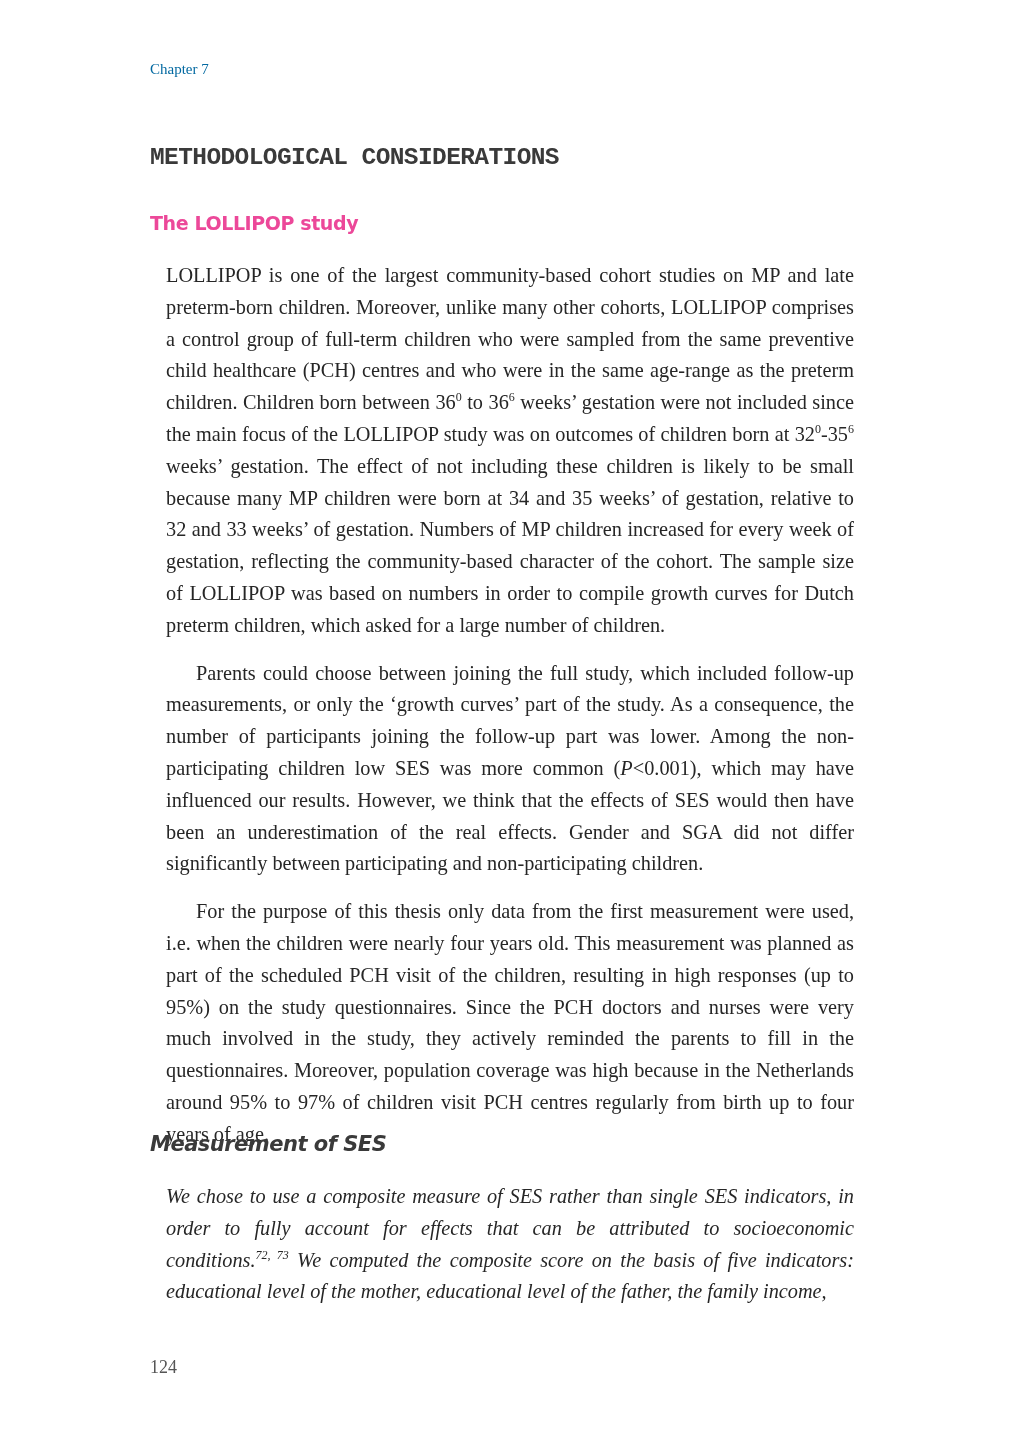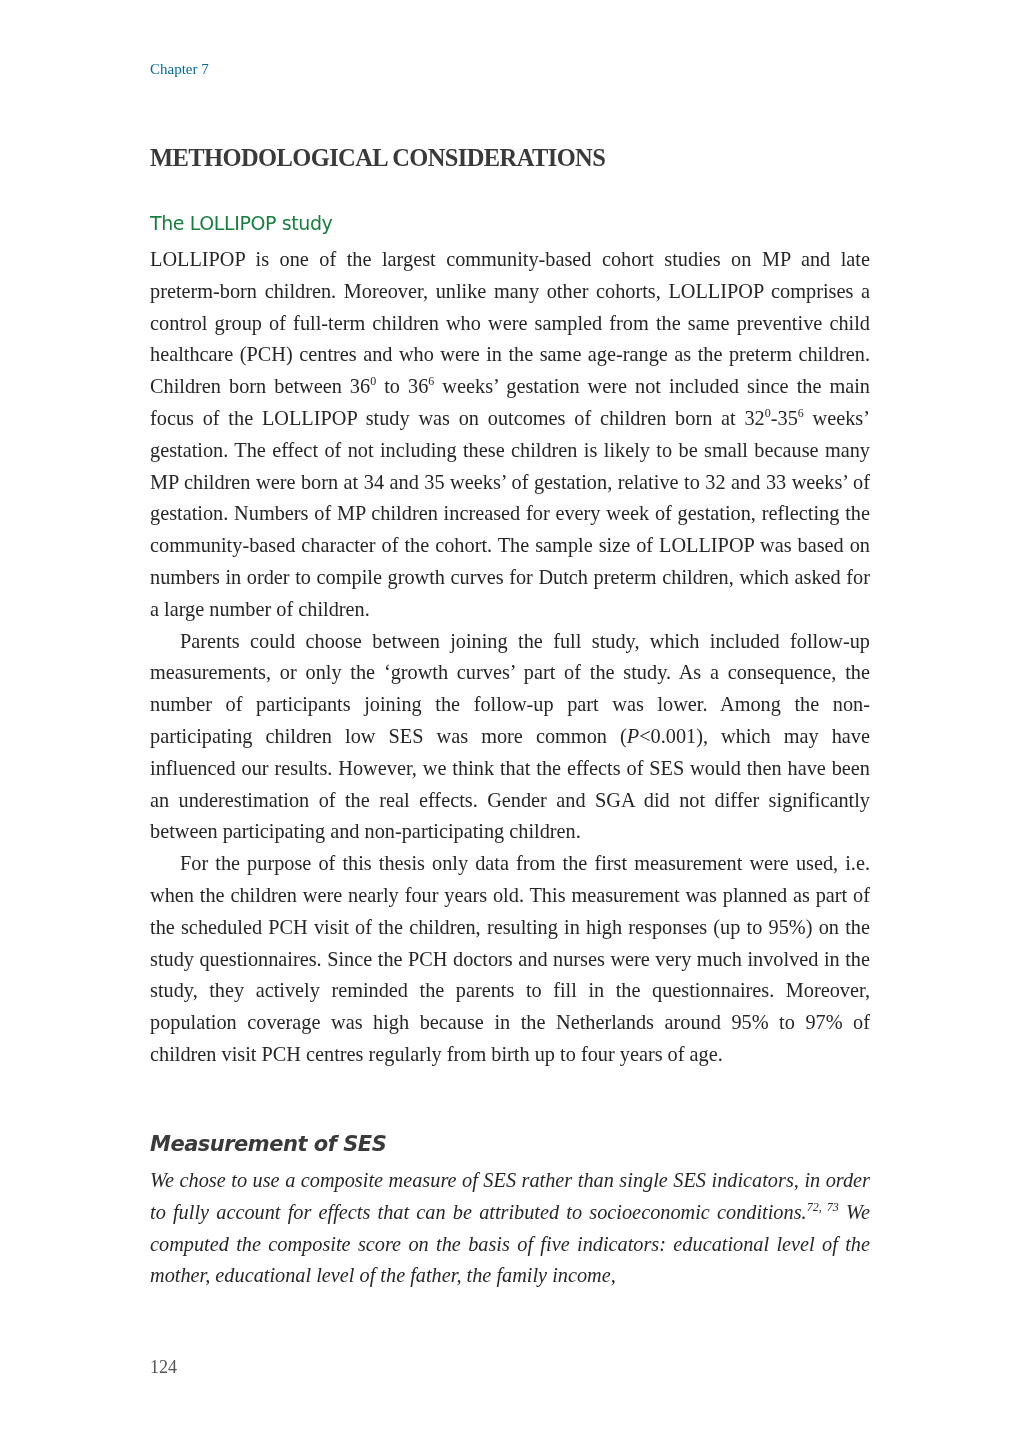--- a/index.html
+++ b/index.html
@@ -1,22 +1,22 @@
 <!DOCTYPE html>
 <html><head>
 <meta charset="utf-8">
 <style>
   html, body { margin: 0; padding: 0; background: #ffffff; }
   body { width: 1019px; height: 1440px; position: relative; overflow: hidden; }
   .page { position: absolute; left: 150px; top: 0; width: 720px; color: #2b2b2b; }
   .running-head { position: absolute; top: 61px; left: 0; font-family: "Liberation Serif", serif; font-size: 15px; color: #0369a1; }
-  .chapter-title { position: absolute; top: 144px; left: 0; font-family: Liberation Serif, serif; font-weight: bold; font-size: 24.5px; color: #3a3a3a; letter-spacing: -0.6px; margin: 0; white-space: nowrap; }
-  .section-title { position: absolute; top: 212px; left: 0; font-family: "DejaVu Sans", sans-serif; font-weight: normal; font-size: 19px; color: #15803d; letter-spacing: -0.4px; margin: 0; }
+  .chapter-title { position: absolute; top: 144px; left: 0; font-family: Liberation Mono, monospace; font-weight: bold; font-size: 24.5px; color: #3a3a3a; letter-spacing: -0.6px; margin: 0; white-space: nowrap; }
+  .section-title { position: absolute; top: 212px; left: 0; font-family: "DejaVu Sans", sans-serif; font-weight: bold; font-size: 19px; color: #ec4899; letter-spacing: -0.4px; margin: 0; }
   .body-block { position: absolute; left: 0; width: 720px; font-family: "Liberation Serif", serif; font-size: 20.3px; line-height: 31.8px; color: #262626; text-align: justify; }
-  .body-block p { margin: 0; }
+  .body-block p { margin: 16px; }
   .body-block p.indent { text-indent: 30px; }
   .block1 { top: 244px; }
   .subsection-title { position: absolute; top: 1132px; left: 0; font-family: "DejaVu Sans", sans-serif; font-style: italic; font-size: 21px; color: #3a3a3a; letter-spacing: -0.5px; margin: 0; }
   .block2 { top: 1165px; font-style: italic; }
   sup { font-size: 12px; line-height: 0; vertical-align: 8px; }
   .folio { position: absolute; top: 1357px; left: 0; font-family: "Liberation Serif", serif; font-size: 18px; color: #555; }
 </style>
 </head>
 <body>
 

